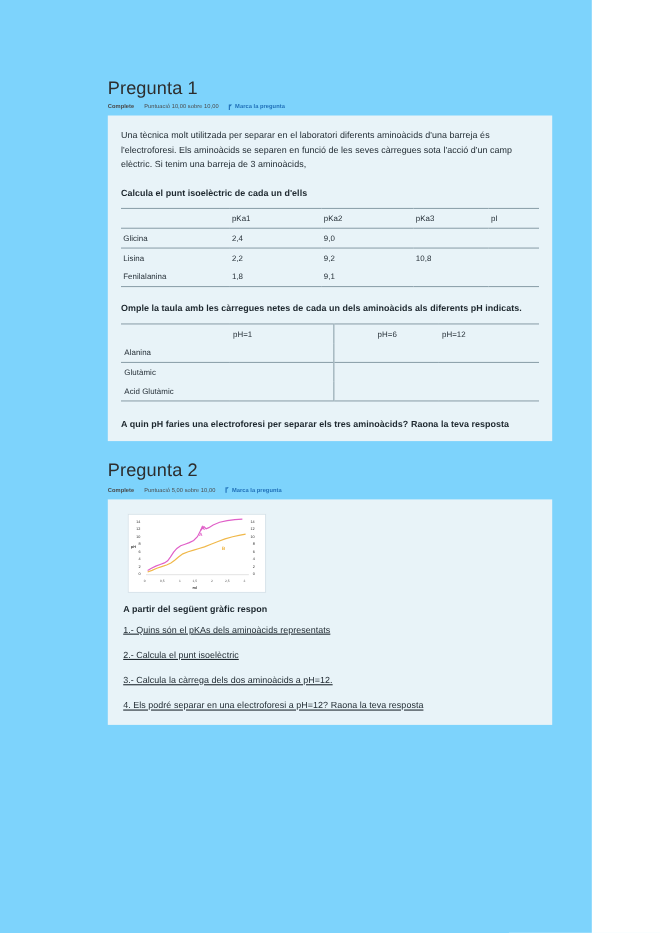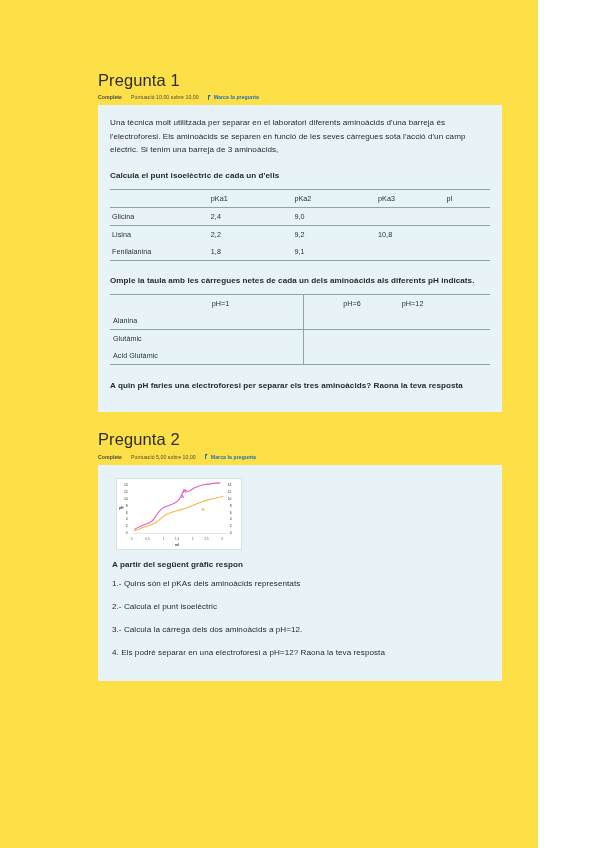--- a/index.html
+++ b/index.html
@@ -14,21 +14,21 @@
     color: #2b2b2b;
     position: relative;
     overflow: hidden;
   }
   .page {
     position: absolute;
     left: 0;
     top: 0;
     width: 538px;
     height: 848px;
-    background: #fde047;
+    background: #7dd3fc;
   }
   .content {
     position: absolute;
     left: 98px;
     top: 70px;
     width: 404px;
   }
 
   
   .question { margin-bottom: 0; }
@@ -74,21 +74,21 @@
     content: "";
     position: absolute;
     left: 1px; top: 0;
     border-top: 2px solid #1f6fb8;
     border-right: 2px solid transparent;
   }
 
   
   .q-body {
     background: #e8f3f8;
-    padding: 11px 12px 20px 12px;
+    padding: 11px 12px 9px 12px;
     box-sizing: border-box;
     width: 404px;
   }
   .para {
     font-size: 8.1px;
     line-height: 1.62;
     color: #222c33;
     margin: 0;
     letter-spacing: .05px;
   }
@@ -162,20 +162,21 @@
     color: #1d272e;
     margin: 3px 0 9px 2px;
     letter-spacing: .05px;
   }
   .list-item {
     font-size: 8.1px;
     color: #222c33;
     margin: 0 0 11px 2px;
     line-height: 1.5;
     letter-spacing: .05px;
+    text-decoration: underline;
   }
   .list-item:last-child { margin-bottom: 2px; }
 
   .spacer-q2 { height: 17px; }
 </style>
 </head>
 <body>
 
 <div class="page">
   <div class="content">

